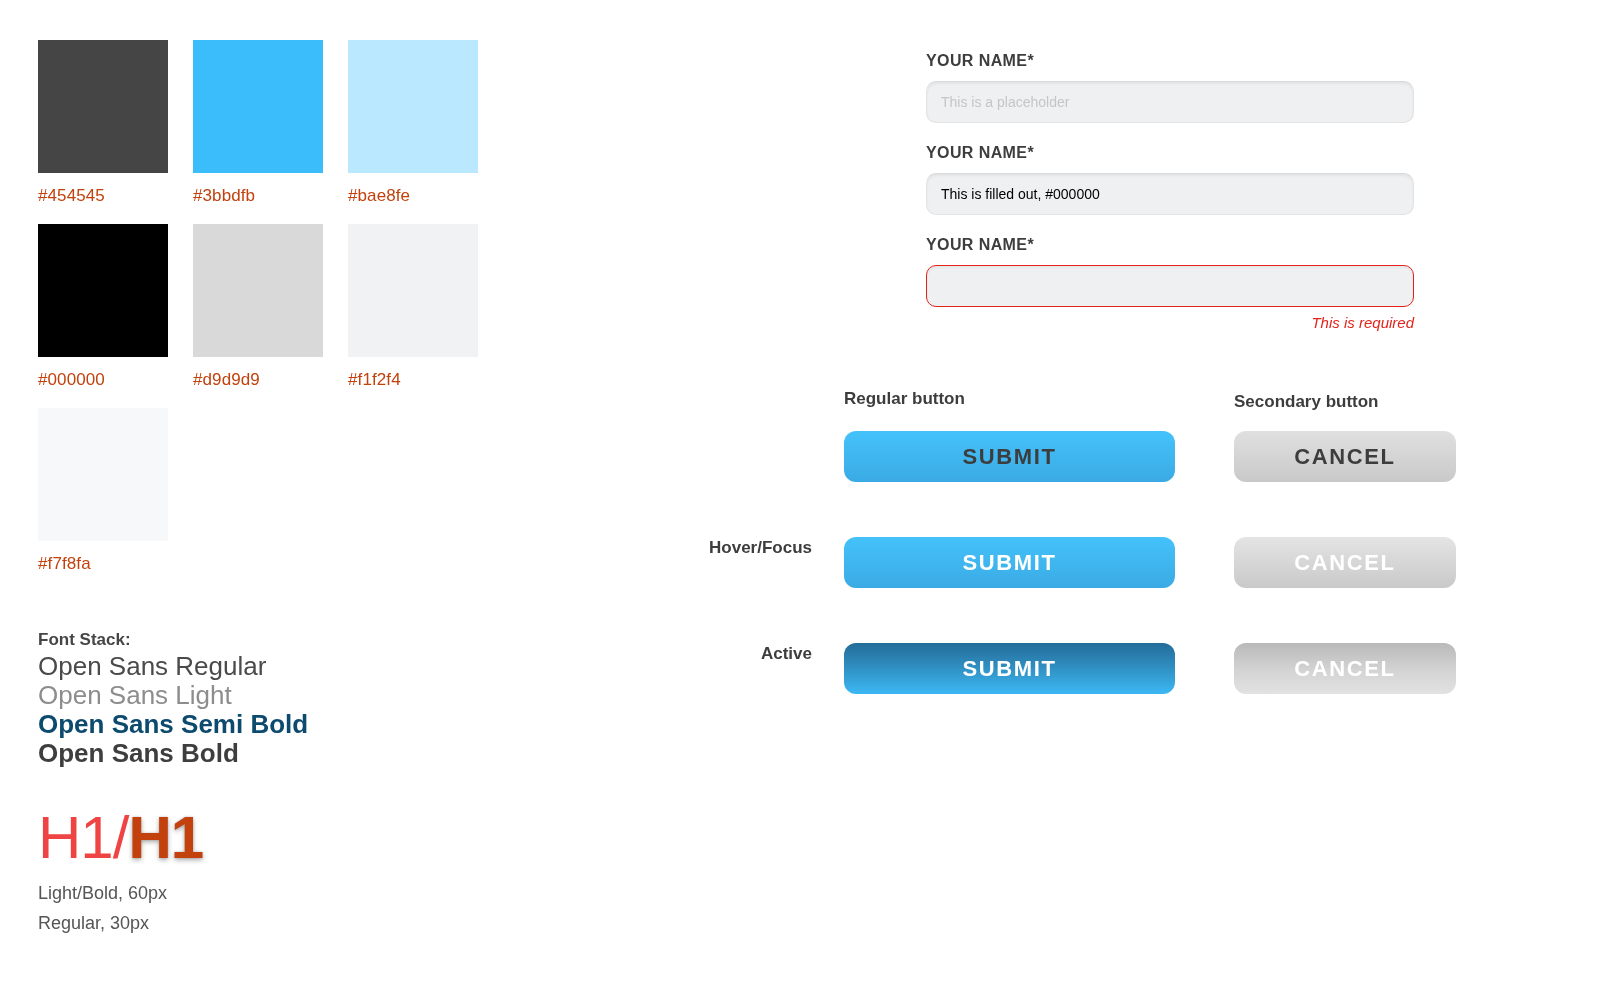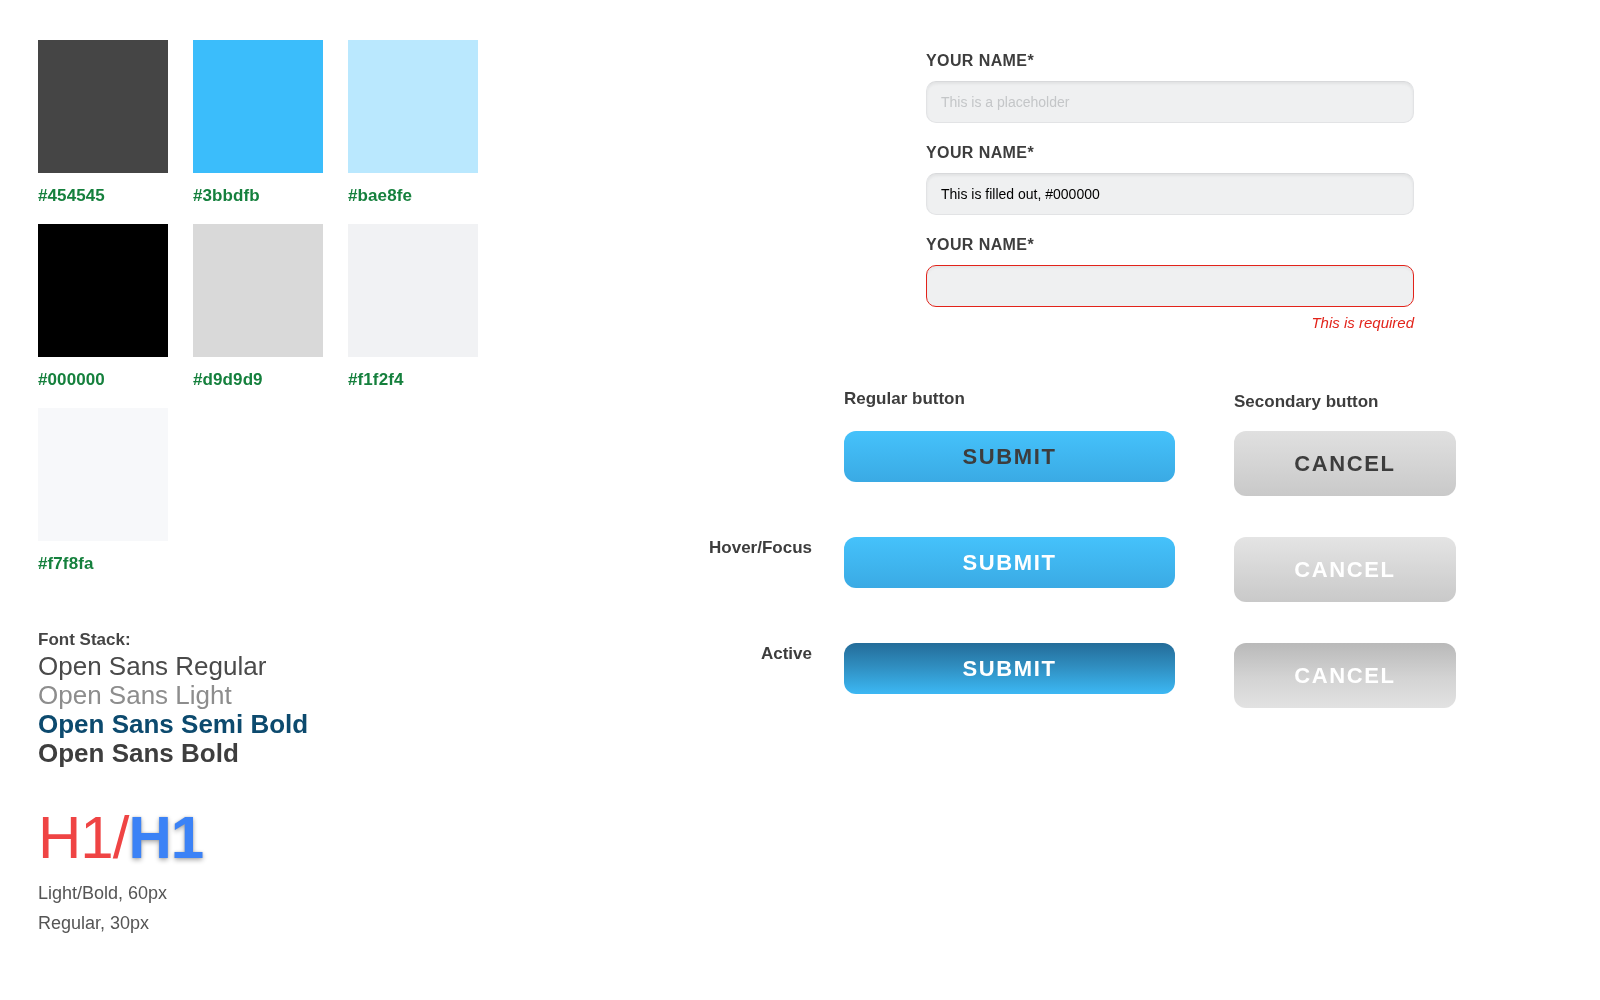--- a/index.html
+++ b/index.html
@@ -37,25 +37,24 @@
     margin-bottom: 17px;
   }
   .swatch-chip {
     width: 130px;
     height: 133px;
     display: block;
   }
   .swatch-label {
     font-size: 17px;
     line-height: 22px;
-    color: #15803d;
+    color: #c2410c;
     padding-top: 12px;
     letter-spacing: 0.1px;
     white-space: nowrap;
-    font-weight: bold;
   }
 
   
   .type-section {
     margin-top: 35px;
   }
   .font-stack-title {
     font-size: 17px;
     font-weight: bold;
     color: #454545;
@@ -79,21 +78,21 @@
   }
   .h1-light {
     font-size: 60px;
     font-weight: 300;
     color: #ef4444;
     letter-spacing: -1px;
   }
   .h1-white {
     font-size: 60px;
     font-weight: 700;
-    color: #3b82f6;
+    color: #c2410c;
     letter-spacing: -1px;
     text-shadow: 0 2px 5px rgba(0,0,0,0.33), 0 0 2px rgba(0,0,0,0.18);
   }
   .type-caption {
     font-size: 18px;
     color: #555555;
     line-height: 24px;
     margin-top: 13px;
   }
 
@@ -206,21 +205,21 @@
     padding: 0;
     text-align: center;
   }
   .btn-primary {
     width: 331px;
     height: 51px;
     line-height: 51px;
   }
   .btn-secondary {
     width: 222px;
-    height: 65px;
+    height: 51px;
     line-height: 51px;
   }
 
   
   .p-regular {
     background: linear-gradient(to bottom, #45c2fb 0%, #3aaae4 100%);
     color: #3d3d3d;
   }
   .p-hover {
     background: linear-gradient(to bottom, #45c2fb 0%, #3aaae4 100%);

